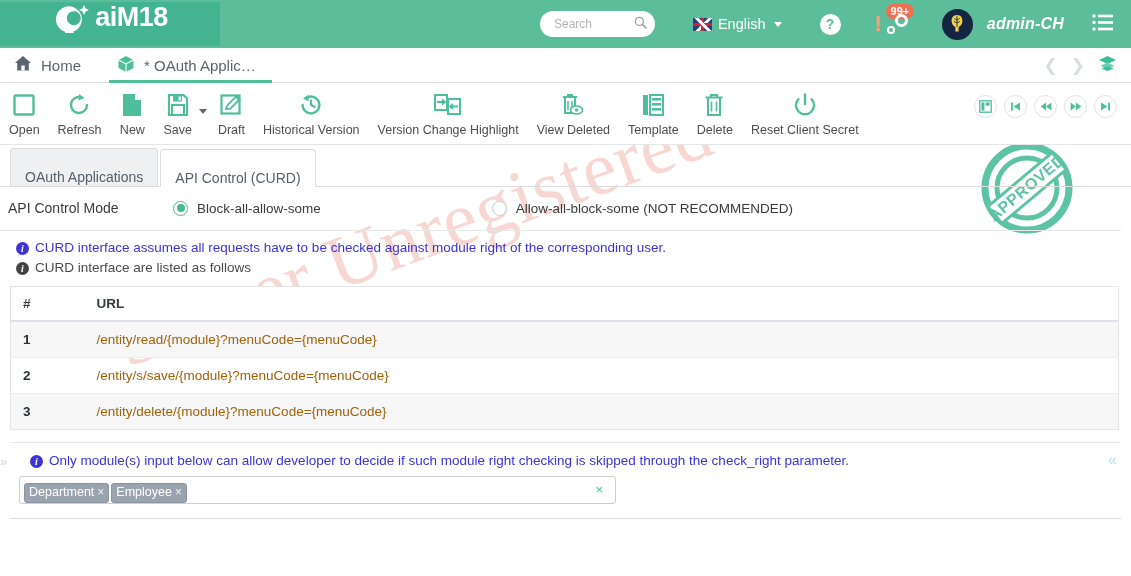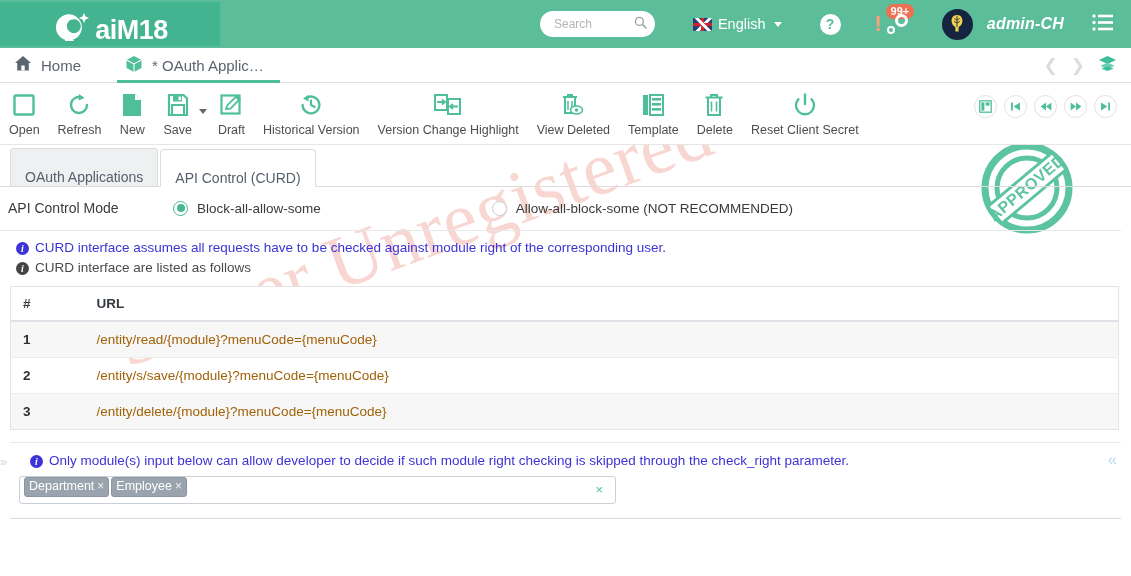--- a/index.html
+++ b/index.html
@@ -35,21 +35,21 @@
     position: relative;
     height: 48px;
     background: #5bbd9a;
     display: flex;
     align-items: center;
     z-index: 10;
   }
   .logo-block {
     width: 220px; height: 44px;
     background: #43b390;
-    display: flex; align-items: flex-end; justify-content: center;
+    display: flex; align-items: flex-start; justify-content: center;
     gap: 2px;
   }
   .logo-mark { position: relative; width: 40px; height: 36px; }
   .logo-text {
     color: #ffffff; font-size: 27px; font-weight: bold;
     letter-spacing: -0.5px; margin-left: 1px;
   }
   .topbar-spacer { flex: 1; }
 
   .search-box {
@@ -133,21 +133,20 @@
   .hamburger { margin-right: 17px; }
 
   
   .tabstrip {
     position: relative;
     height: 35px;
     background: #ffffff;
     display: flex; align-items: stretch;
     border-bottom: 1px solid #dedede;
     z-index: 9;
-    gap: 8px;
   }
   .ttab {
     display: flex; align-items: center; gap: 9px;
     padding: 0 22px 0 14px;
     font-size: 15px; color: #5a6570;
     position: relative; cursor: pointer;
   }
   .ttab.active:after {
     content: ''; position: absolute; left: 6px; right: 6px; bottom: -1px;
     height: 3px; background: #4fbf9b;
@@ -293,21 +292,21 @@
     position: absolute; right: 4px; top: 8px;
     color: #b8dcf0; font-size: 16px; cursor: pointer;
   }
 
   .tags-field {
     margin: 8px 0 0 19px;
     width: 597px; height: 28px;
     border: 1px solid #ccd0d4;
     border-radius: 3px;
     background: #fff;
-    display: flex; align-items: flex-start;
+    display: flex; align-items: flex-end;
     padding: 0 4px;
     position: relative;
   }
   .chip {
     background: #9aa4ae;
     color: #ffffff;
     font-size: 12.5px;
     border: 1px solid #8b959f;
     border-radius: 3px;
     padding: 1px 4px 2px 4px;

